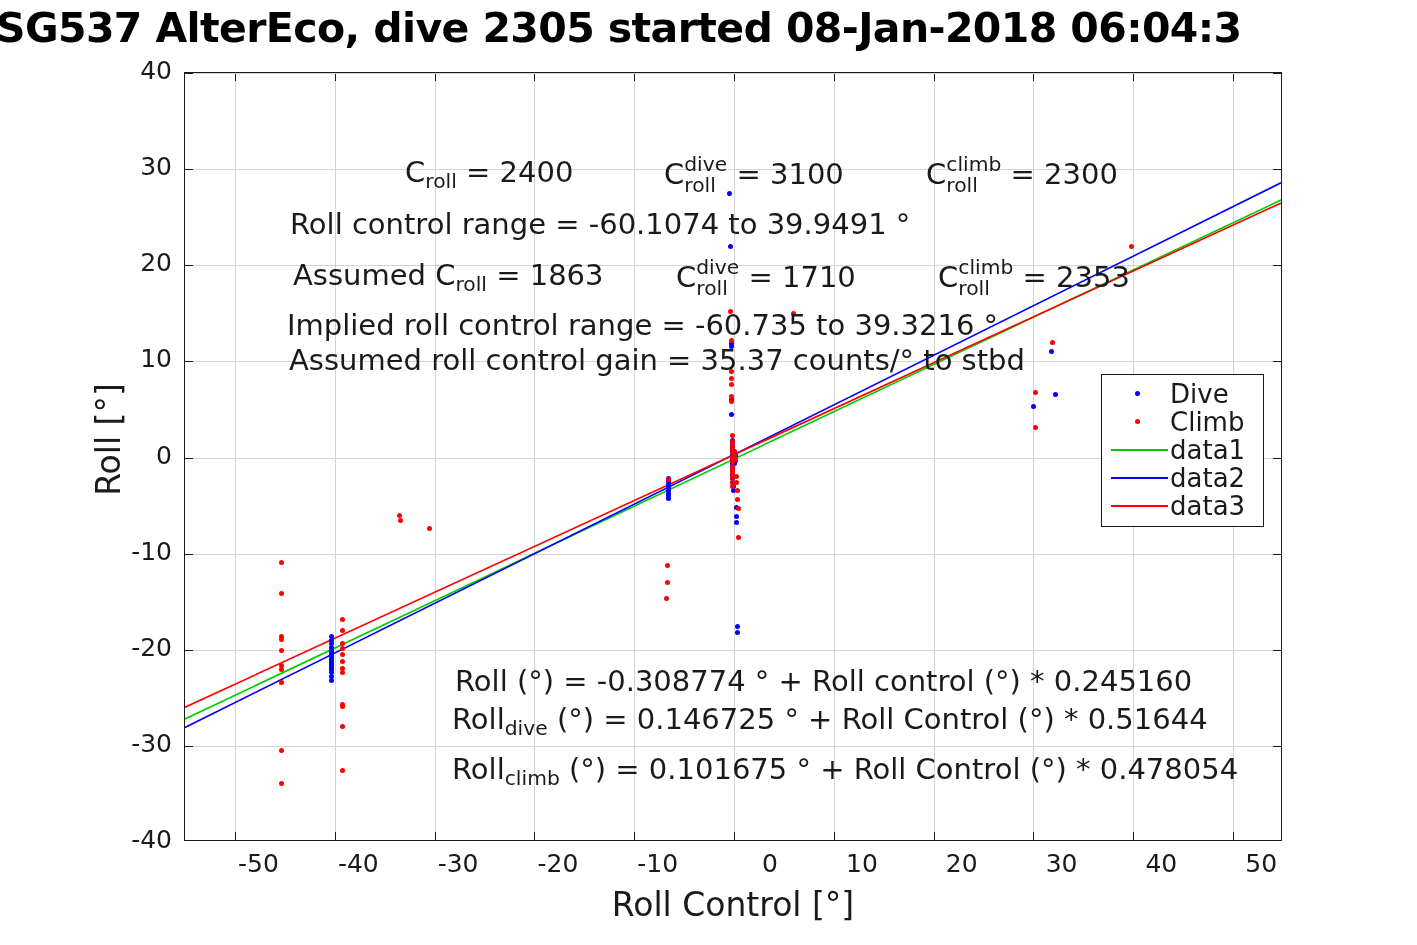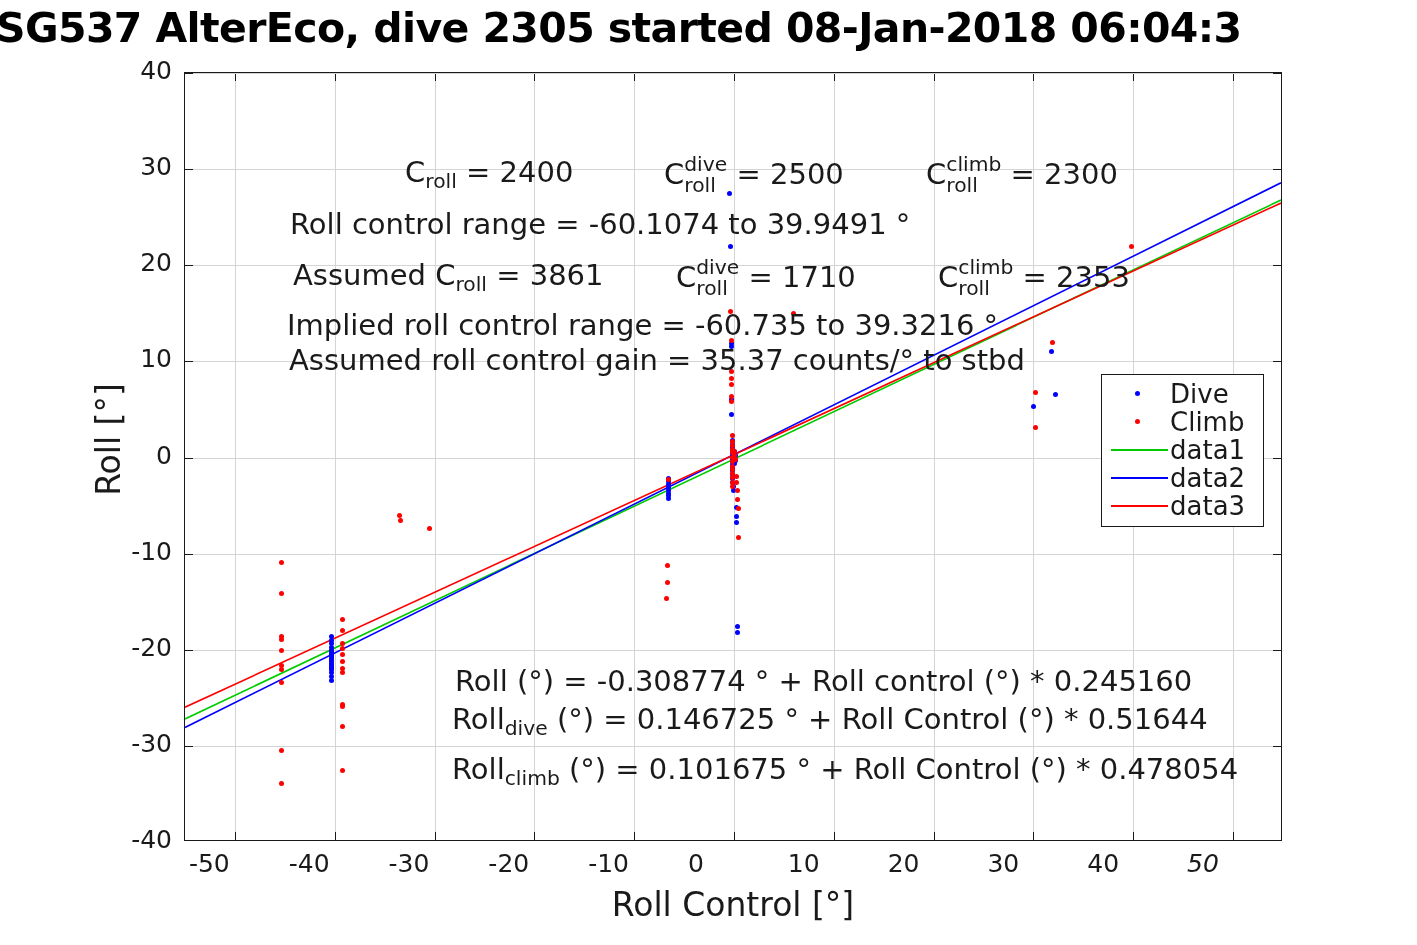--- a/index.html
+++ b/index.html
@@ -73,21 +73,21 @@
     background: #1a1a1a;
     left: 0;
   }
   .tick-y.right { right: 0; left: auto; }
 
   
   .xticklabel {
     position: absolute;
     font-size: 25px;
     color: #1a1a1a;
-    text-align: left;
+    text-align: right;
     width: 90px;
     top: 849px;
     font-family: "DejaVu Sans", sans-serif;
   }
   .yticklabel {
     position: absolute;
     font-size: 25px;
     color: #1a1a1a;
     text-align: right;
     width: 80px;
@@ -399,21 +399,21 @@
     <div class="xticklabel" style="left: 188.909px;">-50</div>
     <div class="xticklabel" style="left: 288.727px;">-40</div>
     <div class="xticklabel" style="left: 388.545px;">-30</div>
     <div class="xticklabel" style="left: 488.364px;">-20</div>
     <div class="xticklabel" style="left: 588.182px;">-10</div>
     <div class="xticklabel" style="left: 688px;">0</div>
     <div class="xticklabel" style="left: 787.818px;">10</div>
     <div class="xticklabel" style="left: 887.636px;">20</div>
     <div class="xticklabel" style="left: 987.455px;">30</div>
     <div class="xticklabel" style="left: 1087.27px;">40</div>
-    <div class="xticklabel" style="left: 1187.09px; font-style: italic;">50</div>
+    <div class="xticklabel" style="left: 1187.09px;">50</div>
   </div>
 <div id="yticklabels">
     <div class="yticklabel" style="top: 56px;">40</div>
     <div class="yticklabel" style="top: 152.125px;">30</div>
     <div class="yticklabel" style="top: 248.25px;">20</div>
     <div class="yticklabel" style="top: 344.375px;">10</div>
     <div class="yticklabel" style="top: 440.5px;">0</div>
     <div class="yticklabel" style="top: 536.625px;">-10</div>
     <div class="yticklabel" style="top: 632.75px;">-20</div>
     <div class="yticklabel" style="top: 728.875px;">-30</div>
@@ -421,31 +421,31 @@
   </div>
 
 <div id="xlabel">Roll Control [°]</div>
 <div id="ylabel">Roll [°]</div>
 
 <div class="annot" style="left:405px; top:155px;">
   <span>C</span><sub>roll</sub><span> = 2400</span>
 </div>
 
 <div class="annot" style="left:664px; top:155px;">
-  <span>C</span><span class="supsub"><span>dive</span><span>roll</span></span><span> = 2500</span>
+  <span>C</span><span class="supsub"><span>dive</span><span>roll</span></span><span> = 3100</span>
 </div>
 
 <div class="annot" style="left:926px; top:155px;">
   <span>C</span><span class="supsub"><span>climb</span><span>roll</span></span><span> = 2300</span>
 </div>
 
 <div class="annot" style="left:290px; top:207px;">Roll control range = -60.1074 to 39.9491 °</div>
 
 <div class="annot" style="left:293px; top:258px;">
-  <span>Assumed C</span><sub>roll</sub><span> = 3861</span>
+  <span>Assumed C</span><sub>roll</sub><span> = 1863</span>
 </div>
 
 <div class="annot" style="left:676px; top:258px;">
   <span>C</span><span class="supsub"><span>dive</span><span>roll</span></span><span> = 1710</span>
 </div>
 
 <div class="annot" style="left:938px; top:258px;">
   <span>C</span><span class="supsub"><span>climb</span><span>roll</span></span><span> = 2353</span>
 </div>
 

